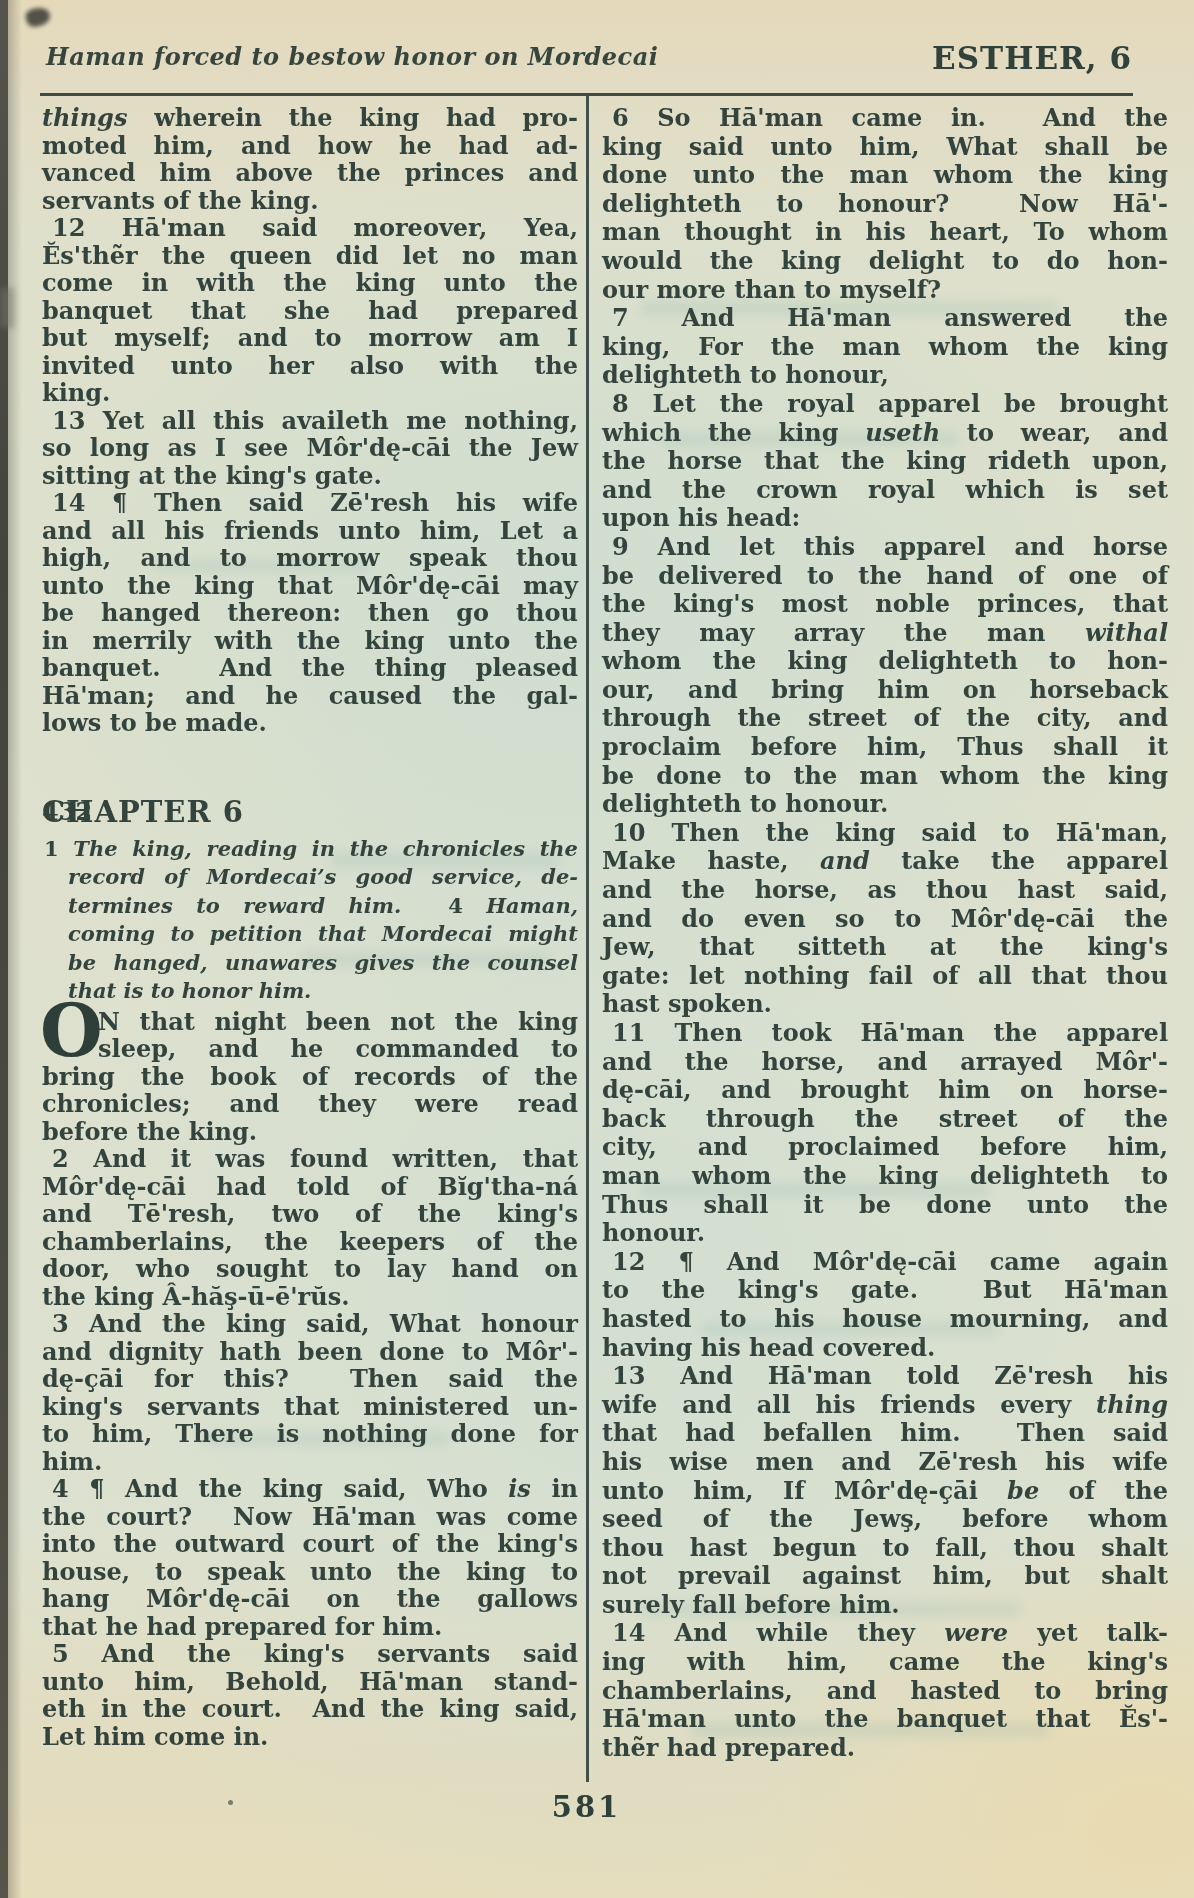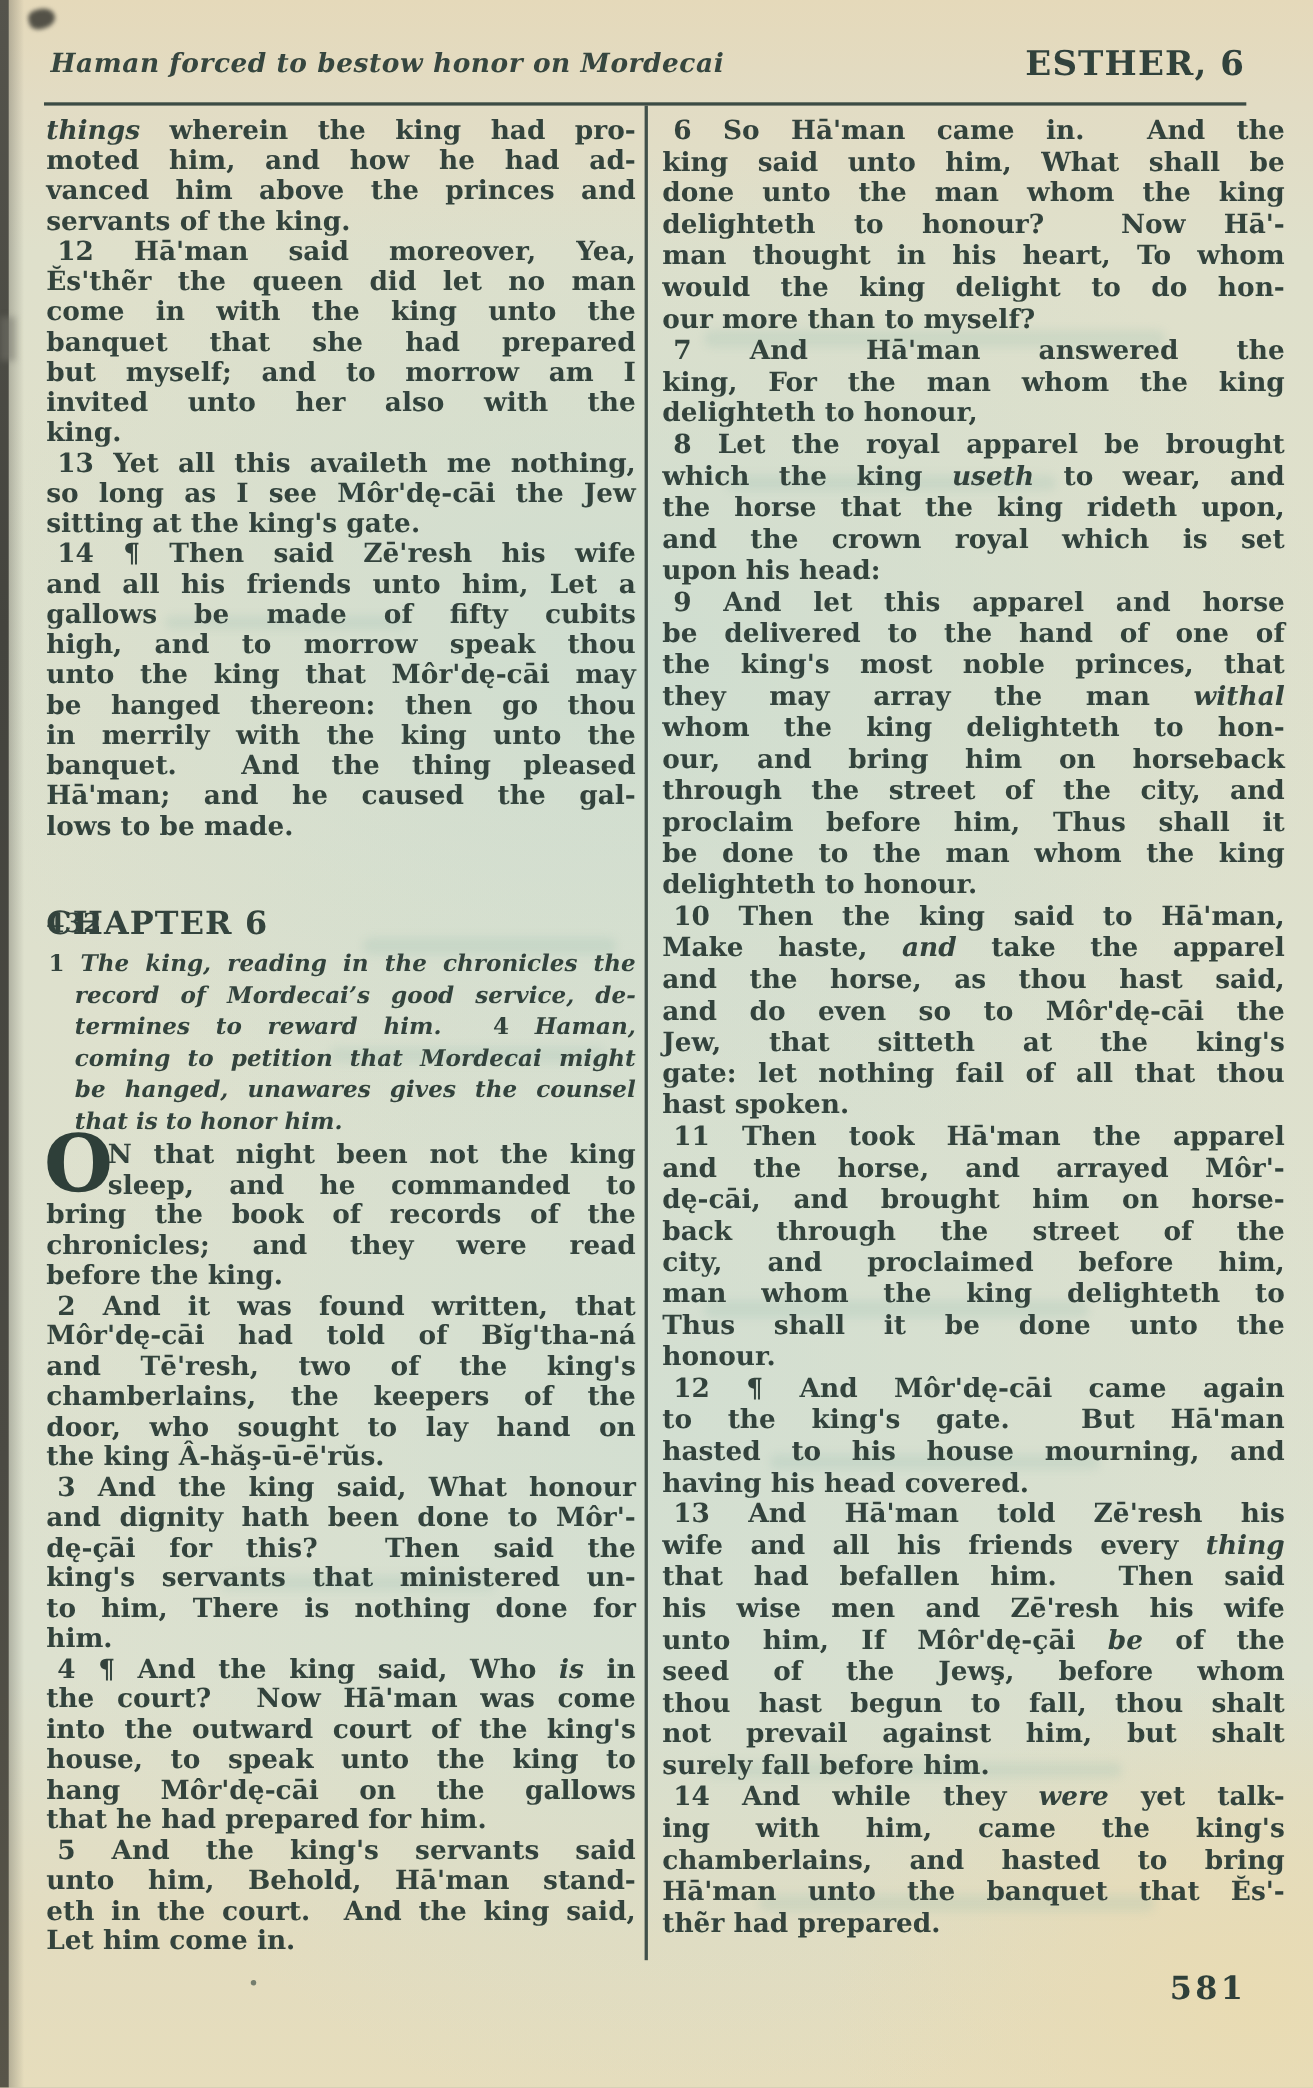--- a/index.html
+++ b/index.html
@@ -56,21 +56,21 @@
   .chapter-title { display:block; text-align:left; font-size:29px; font-weight:bold; letter-spacing:1px; }
 
   .summary { font-size:21px; line-height:28.5px; margin-bottom:2px; }
   .summary .tline { padding-left:26px; }
   .summary .tline:first-child { padding-left:2px; text-indent:0; }
 
   .dropcap-wrap { position:relative; }
   .dropcap { position:absolute; left:-2px; top:-7px; font-size:72px; line-height:60px; font-weight:bold; color:#2e3f39; }
   .dropcap-wrap .lines .tline:nth-child(-n+2) { padding-left:56px; }
 
-  .page-number { position:absolute; left:40px; top:1790px; width:1093px; text-align:right;
+  .page-number { position:absolute; left:40px; top:1790px; width:1093px; text-align:center;
     font-weight:bold; font-size:29px; letter-spacing:3px; color:#2f403a; }
   .stray-dot { position:absolute; left:228px; top:1800px; width:5px; height:5px; border-radius:50%;
     background:rgba(70,85,75,0.7); }
   i { font-style:italic; }
 </style>
 </head>
 <body>
 
 <div class="page">
 
@@ -112,21 +112,20 @@
         <div class="tline last">king.</div>
       </div>
     <div class="verse">
         <div class="tline">13 Yet all this availeth me nothing,</div>
         <div class="tline">so long as I see Môr'dę-cāi the Jew</div>
         <div class="tline last">sitting at the king's gate.</div>
       </div>
     <div class="verse">
         <div class="tline">14 ¶ Then said Zē'resh his wife</div>
         <div class="tline">and all his friends unto him, Let a</div>
-        <div class="tline">gallows be made of fifty cubits</div>
         <div class="tline">high, and to morrow speak thou</div>
         <div class="tline">unto the king that Môr'dę-cāi may</div>
         <div class="tline">be hanged thereon: then go thou</div>
         <div class="tline">in merrily with the king unto the</div>
         <div class="tline">banquet.&nbsp; And the thing pleased</div>
         <div class="tline">Hā'man; and he caused the gal-</div>
         <div class="tline last">lows to be made.</div>
       </div>
 
     <div class="chapter-row">

